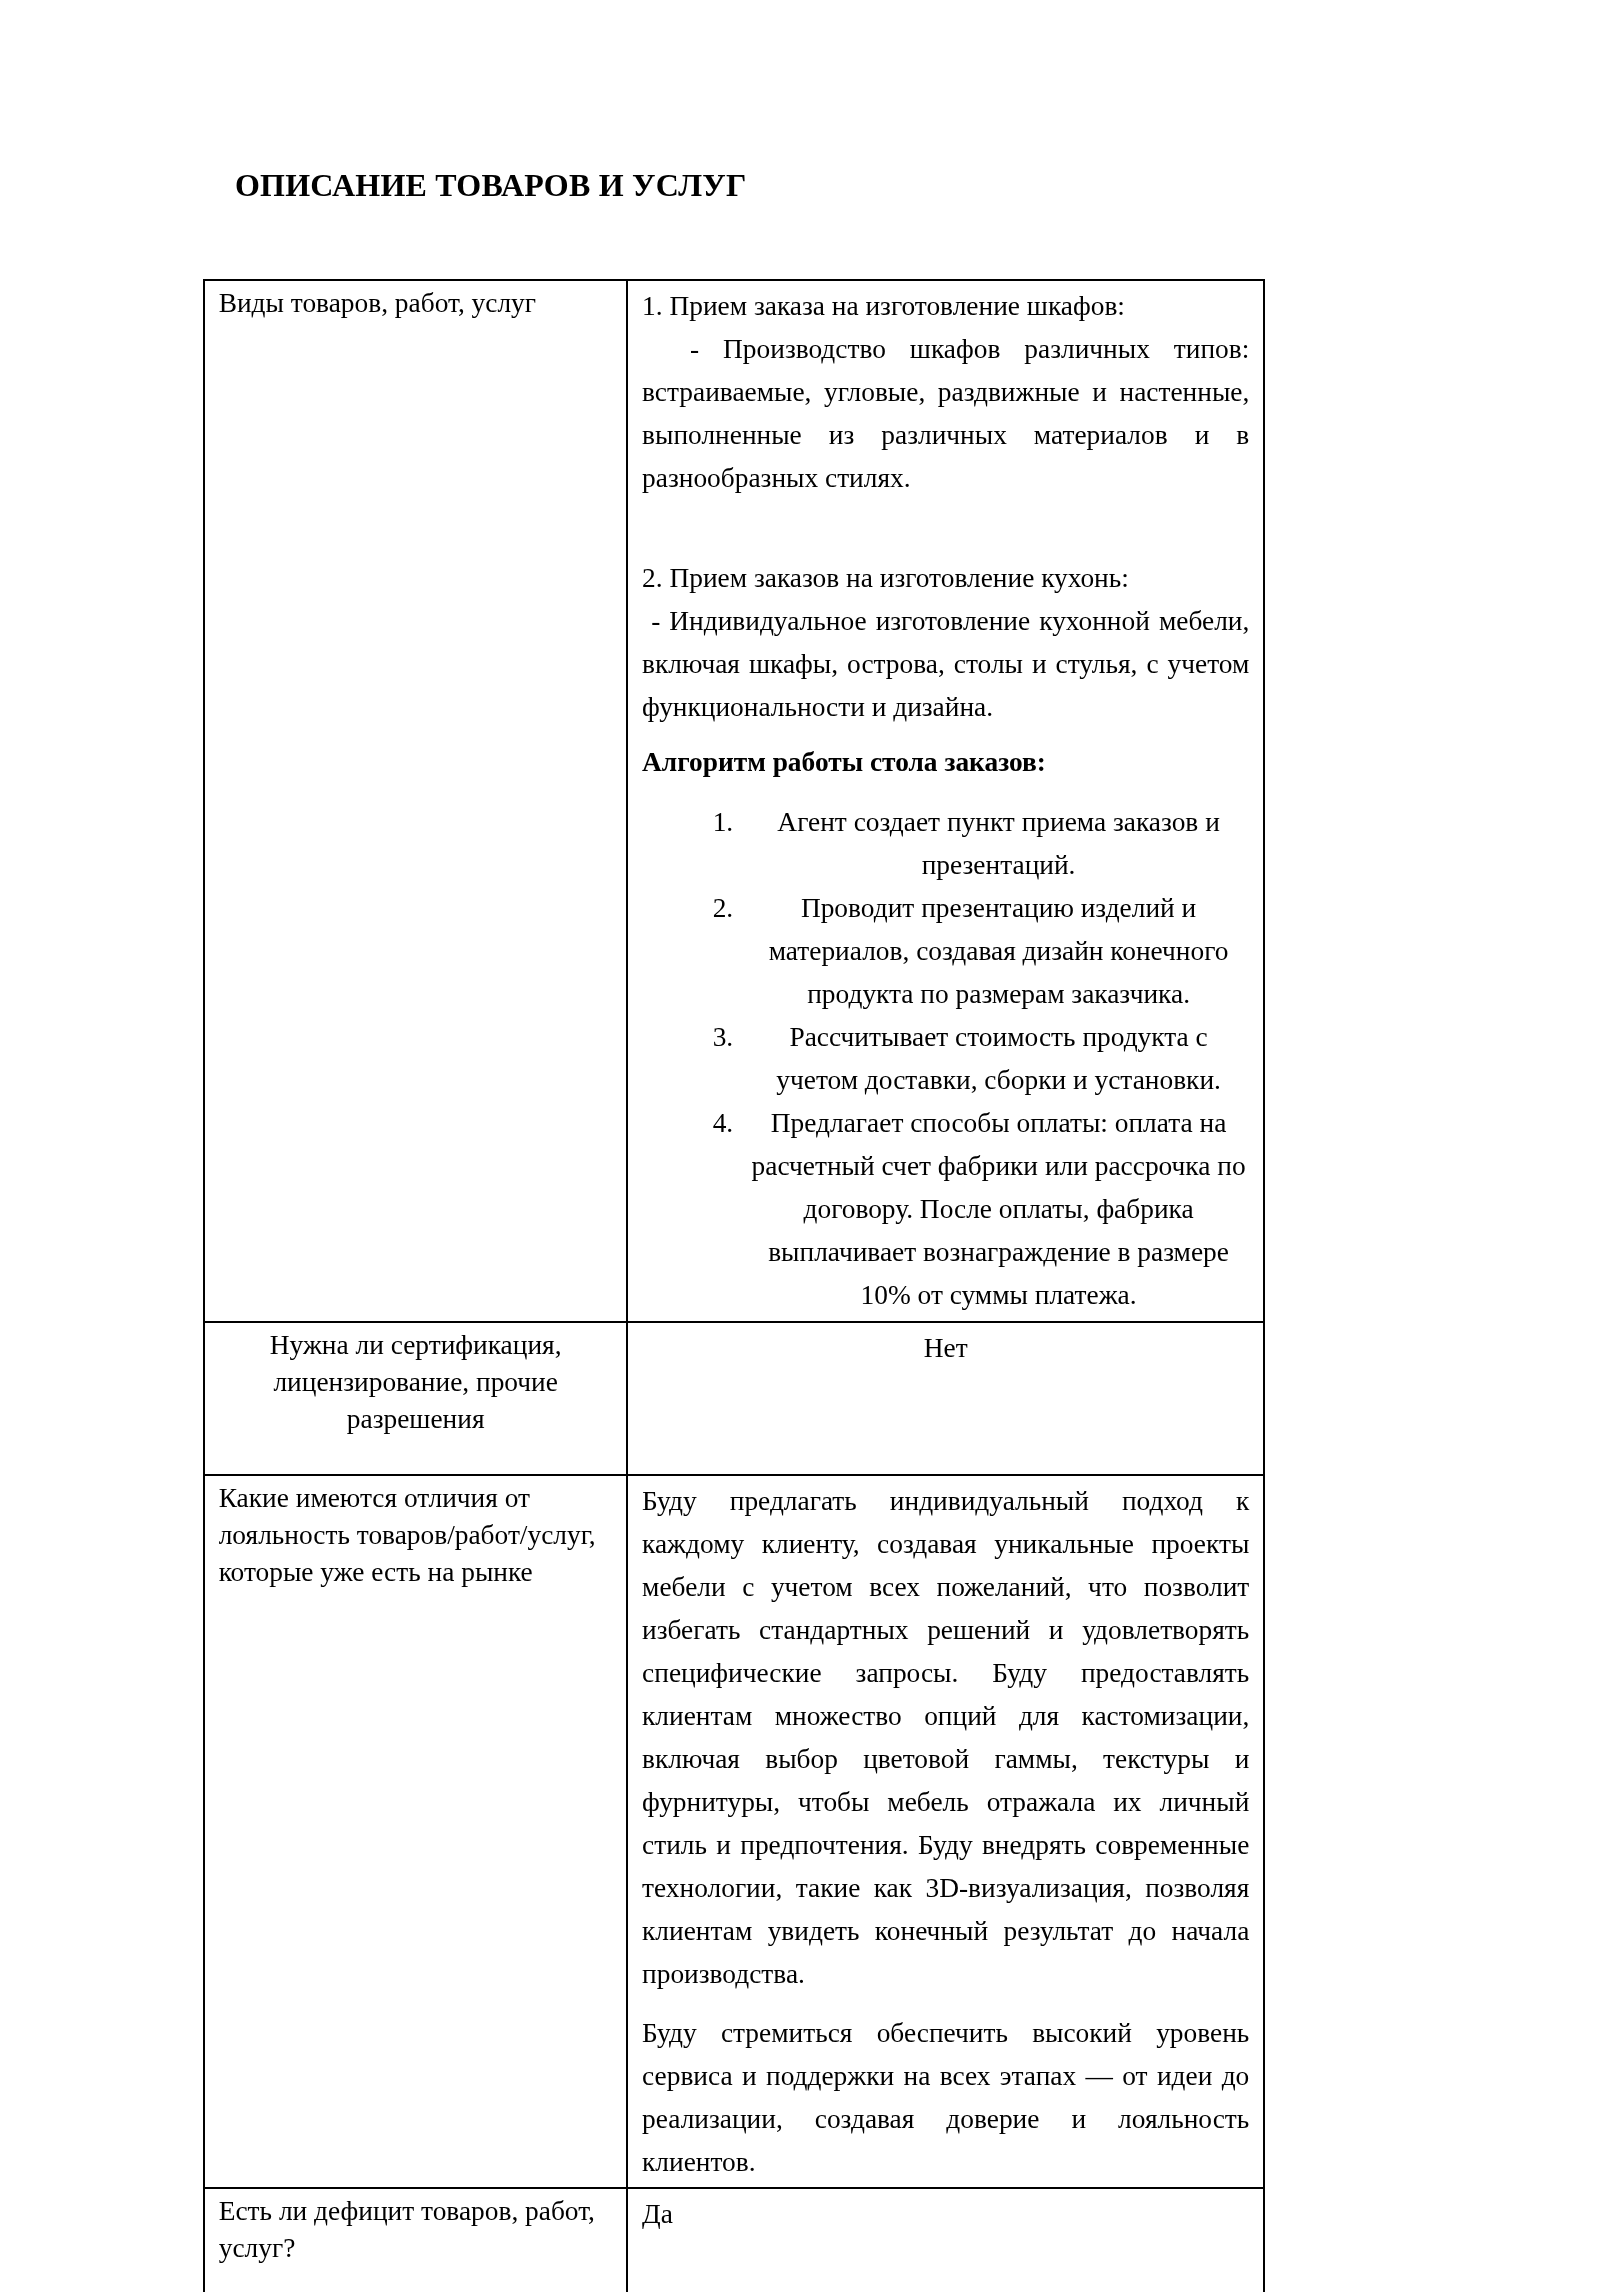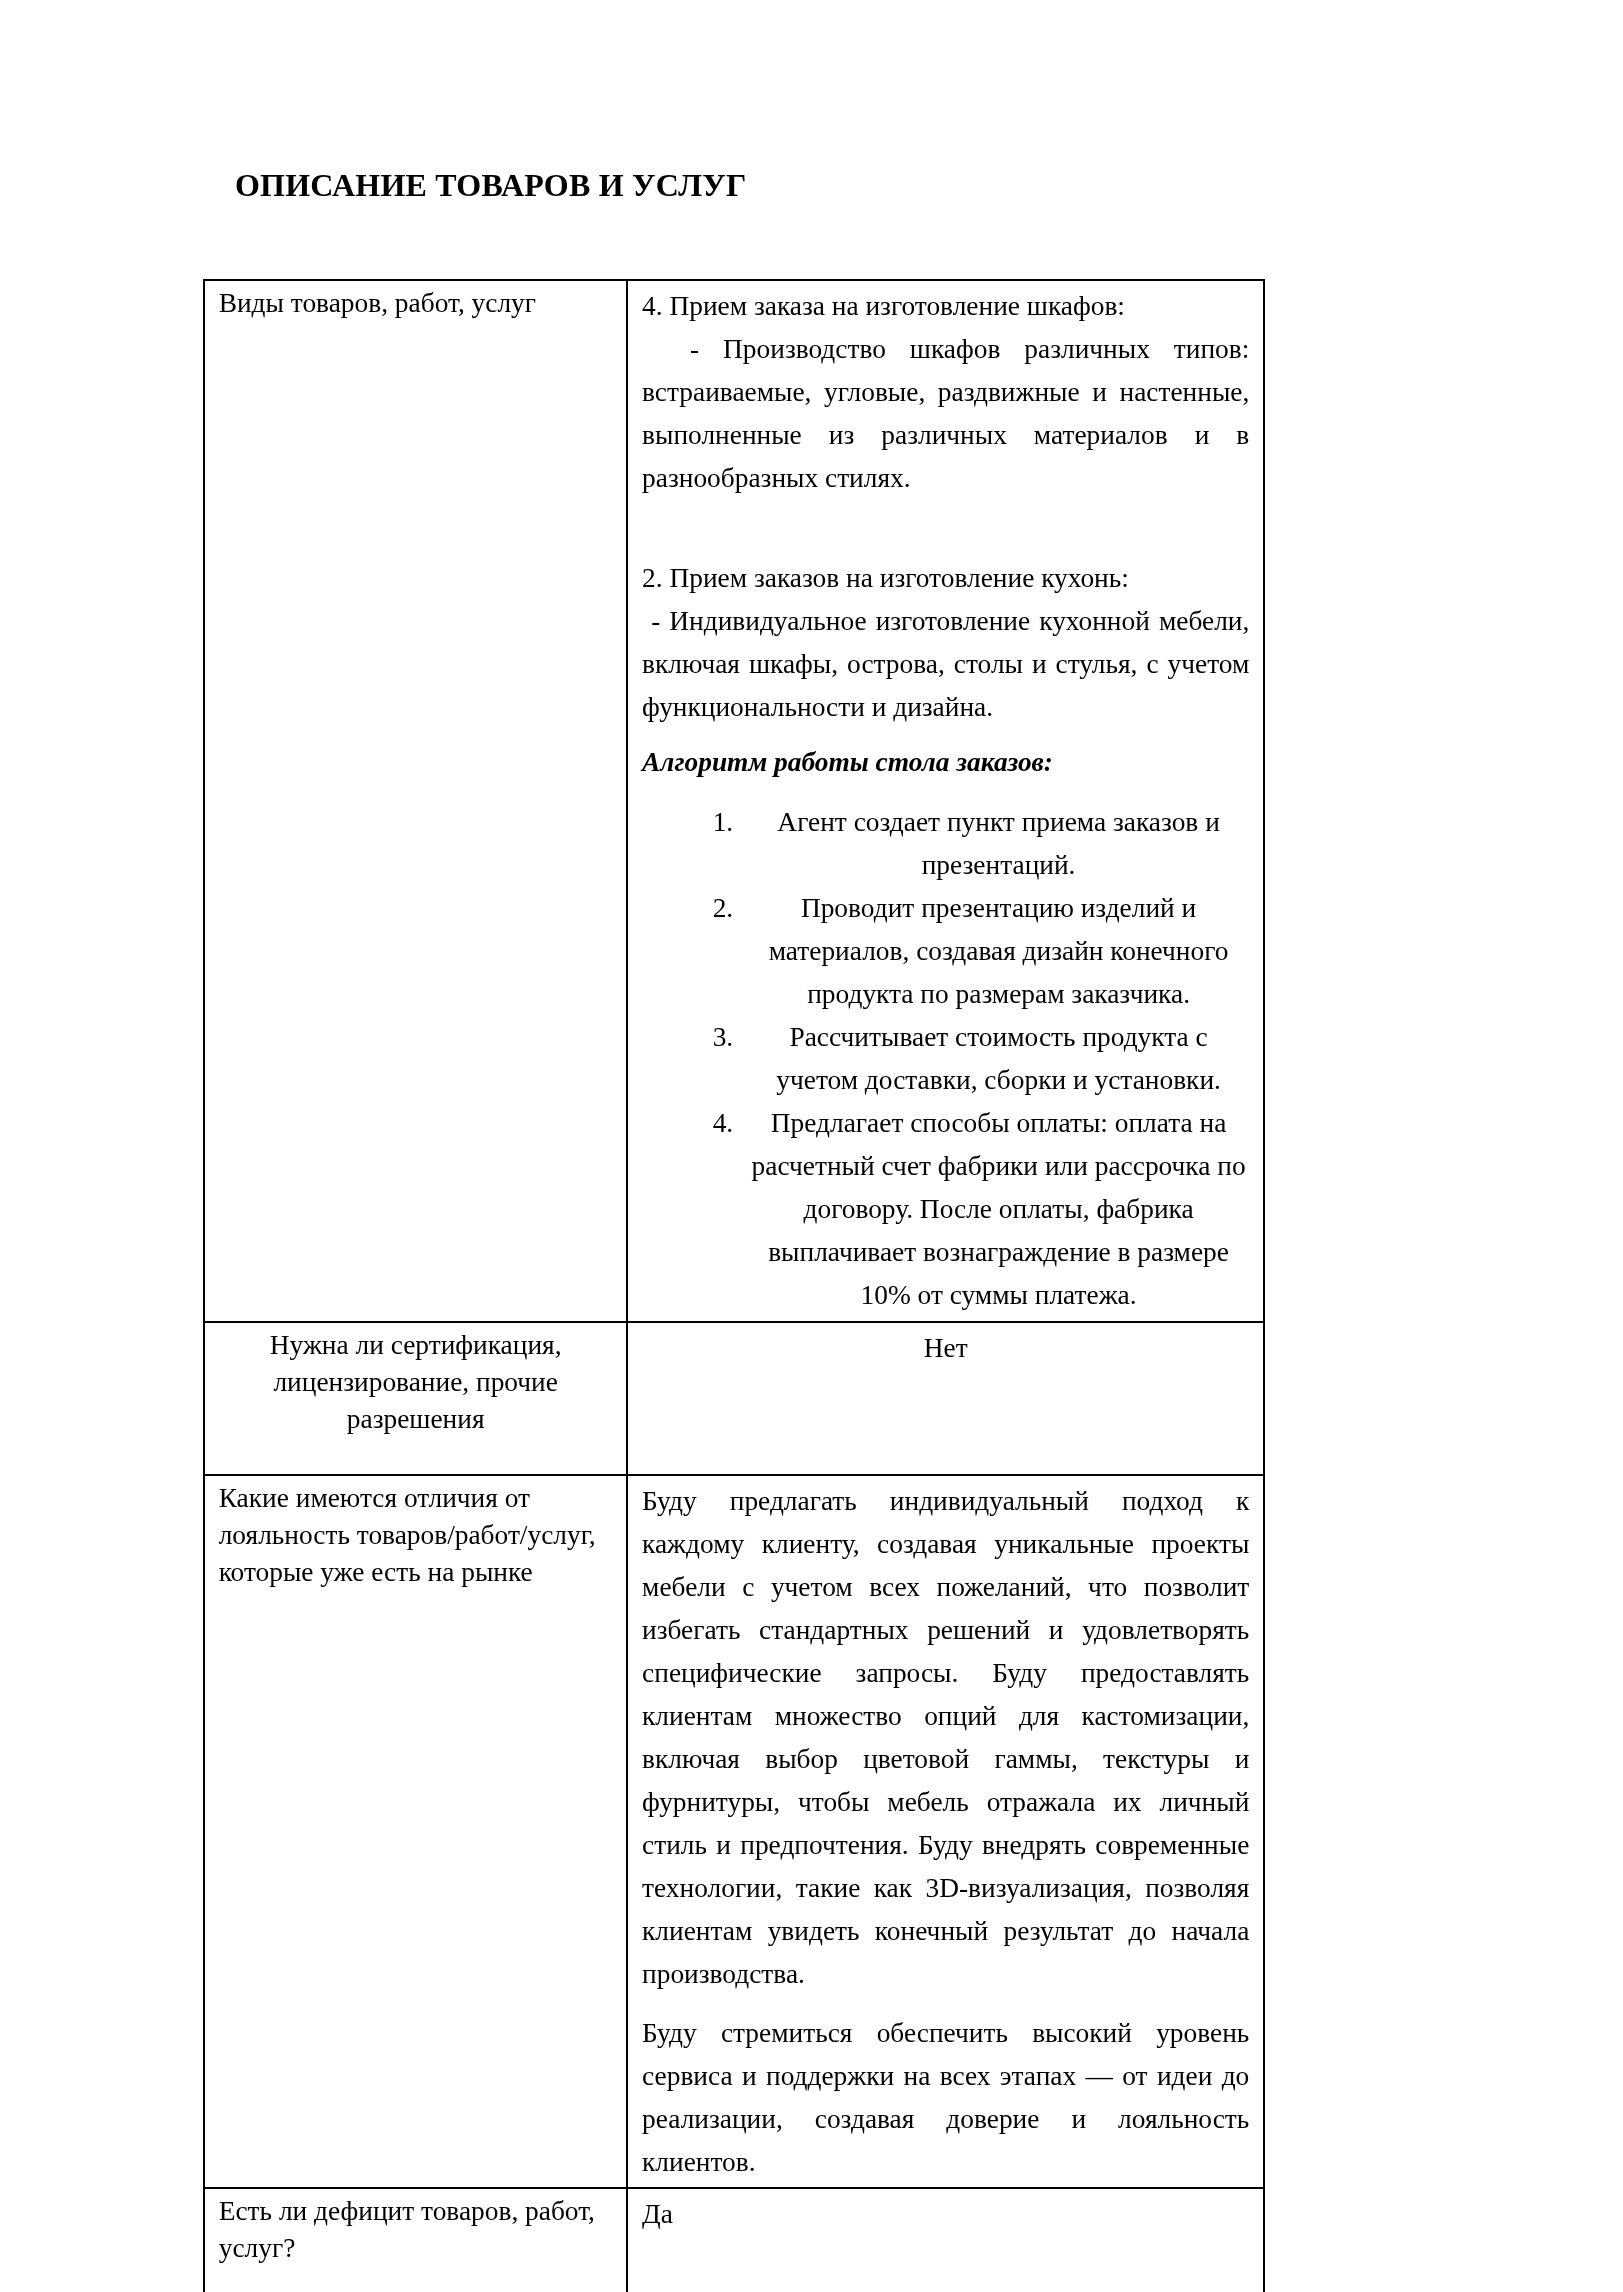--- a/index.html
+++ b/index.html
@@ -22,39 +22,39 @@
   table.desc td {
     border: 2.9px solid #000;
     vertical-align: top;
     padding: 3.9px 13.7px 3.9px 13.7px;
   }
   td.label-cell { width: 394px; line-height: 37px; padding-top: 5.9px; text-align: left; }
   td.value-cell { text-align: justify; }
   .p { margin: 0; }
   .gap-lg { height: 57px; }
   .gap-sm { height: 11.8px; }
-  .bold { font-weight: bold; font-style: italic; }
+  .bold { font-weight: bold; }
   ol.steps { margin: 17.6px 0 0 0; padding-left: 98px; line-height: 43px; text-align: center; }
   ol.steps li { padding-left: 7.8px; }
   .row1 td { height: 1002px; }
   .row2 td { height: 143px; text-align: center; }
   .row3 td { height: 565px; }
   .row4 td { height: 102px; }
 </style>
 </head>
 <body>
 
 <h1 class="page-title">ОПИСАНИЕ ТОВАРОВ И УСЛУГ</h1>
 
 <table class="desc">
   <tbody>
       <tr class="row1">
     <td class="label-cell">Виды товаров, работ, услуг</td>
     <td class="value-cell">
-      <p class="p">4. Прием заказа на изготовление шкафов:</p>
+      <p class="p">1. Прием заказа на изготовление шкафов:</p>
       <p class="p" style="white-space:pre-wrap;">  - Производство шкафов различных типов: встраиваемые, угловые, раздвижные и настенные, выполненные из различных материалов и в разнообразных стилях.</p>
       <div class="gap-lg"></div>
       <p class="p">2. Прием заказов на изготовление кухонь:</p>
       <p class="p" style="white-space:pre-wrap;"> - Индивидуальное изготовление кухонной мебели, включая шкафы, острова, столы и стулья, с учетом функциональности и дизайна.</p>
       <div class="gap-sm"></div>
       <p class="p bold">Алгоритм работы стола заказов:</p>
       <ol class="steps">
         <li>Агент создает пункт приема заказов и презентаций.</li>
         <li>Проводит презентацию изделий и материалов, создавая дизайн конечного продукта по размерам заказчика.</li>
         <li>Рассчитывает стоимость продукта с учетом доставки, сборки и установки.</li>

